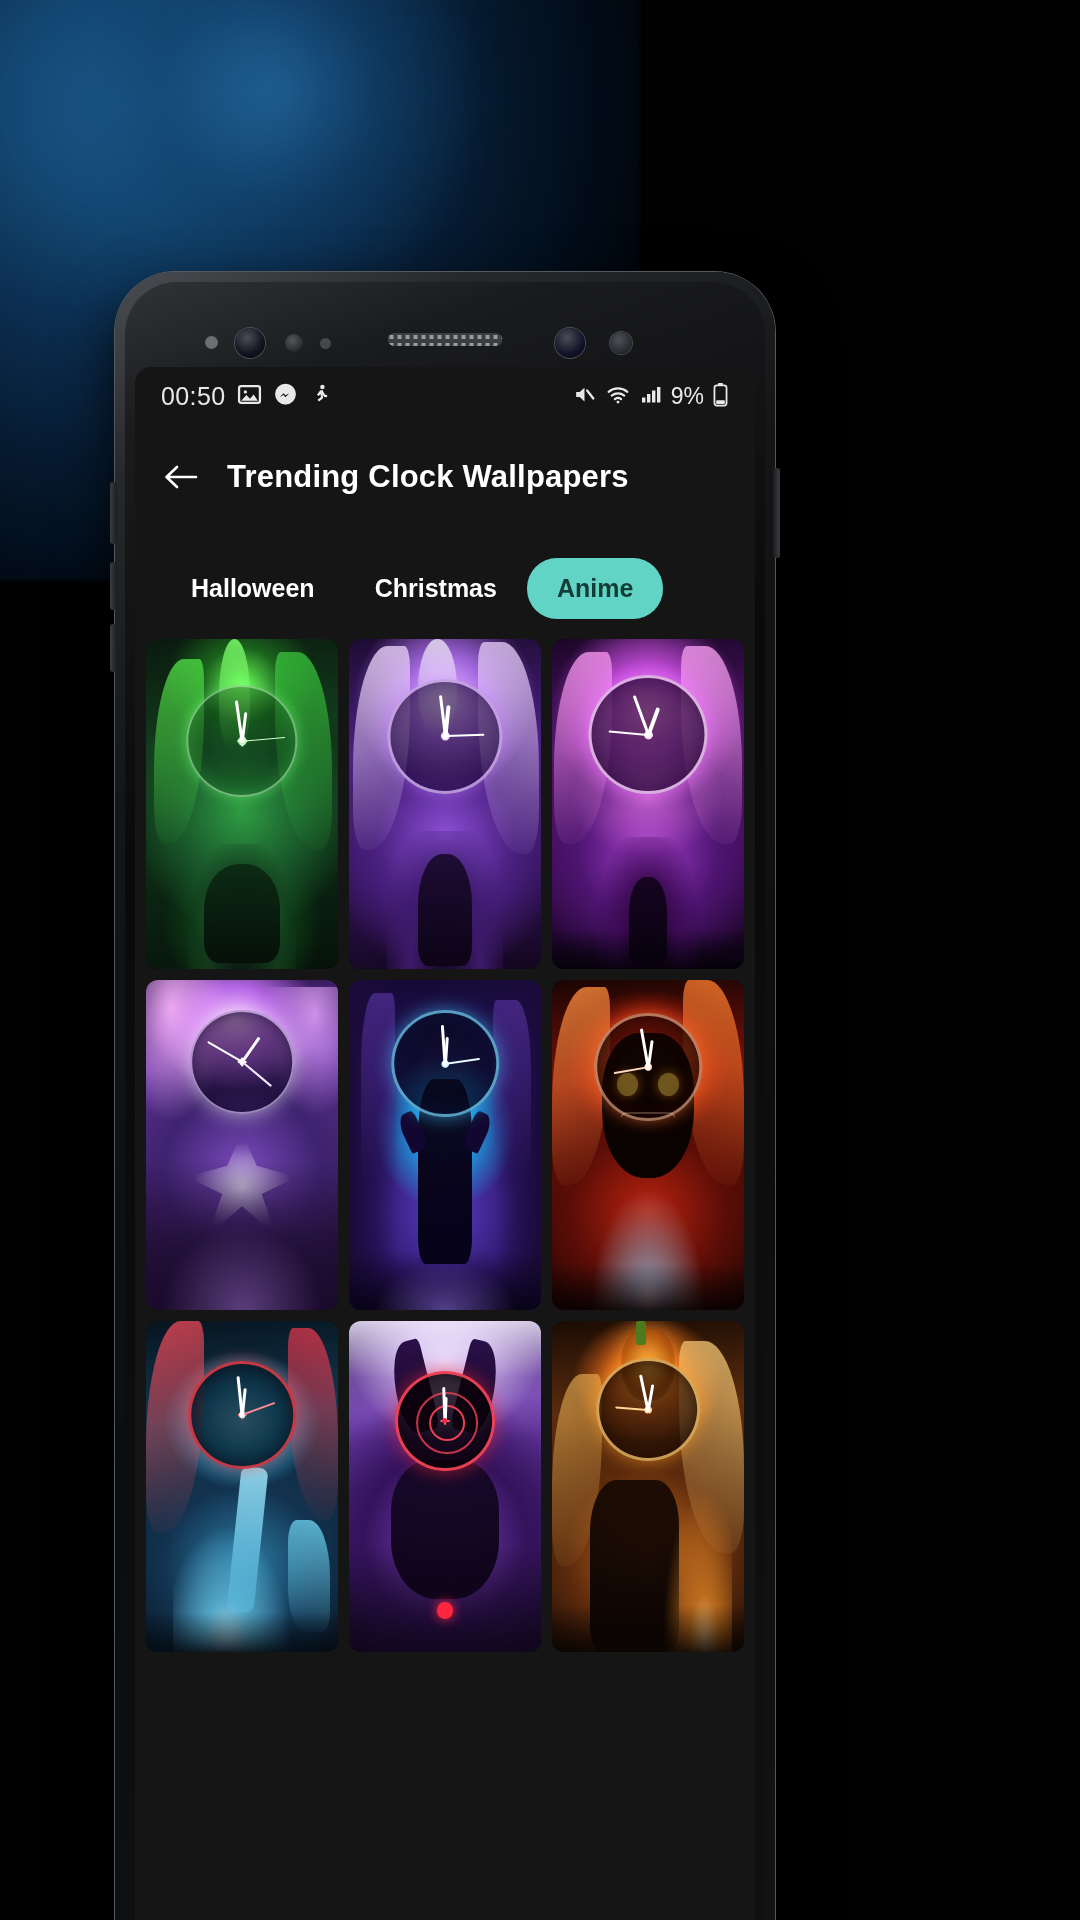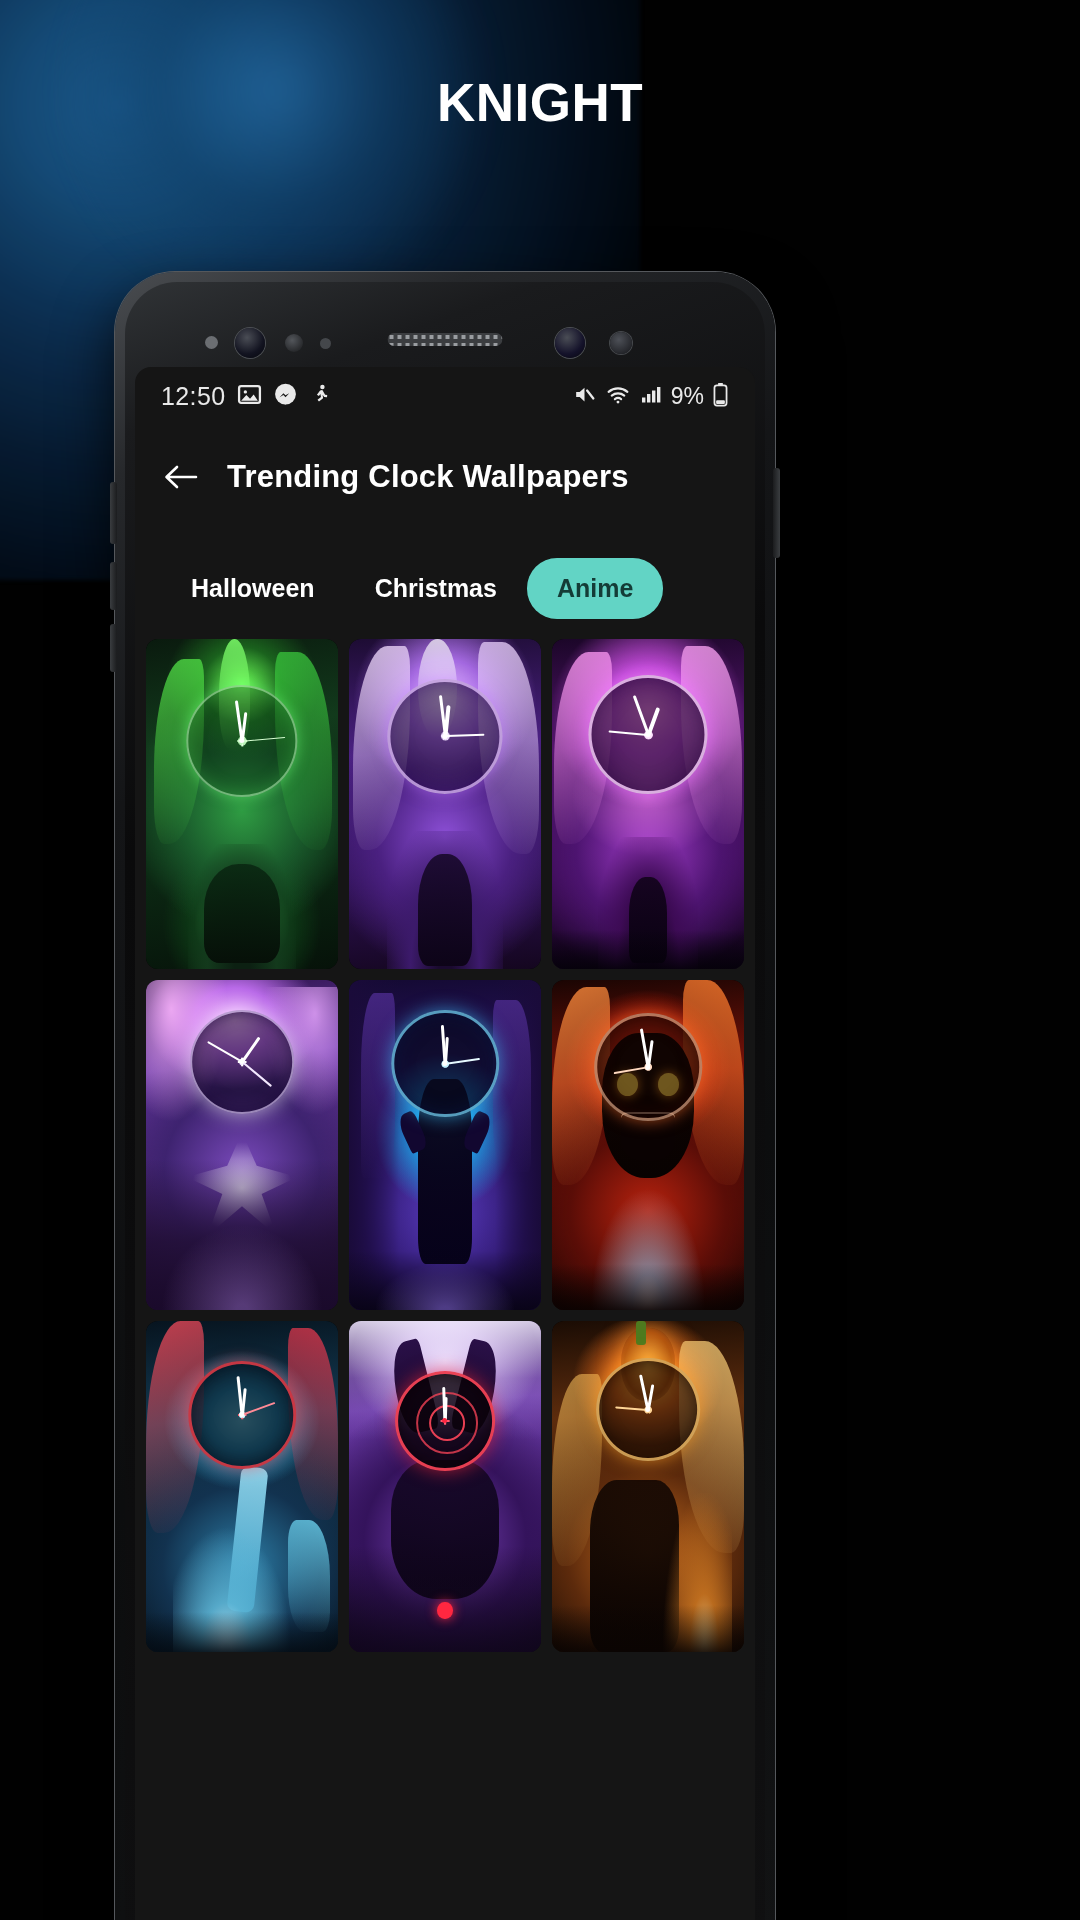--- a/index.html
+++ b/index.html
@@ -87,21 +87,20 @@
 </style>
 </head>
 <body>
 
 <div id="bg">
   <div id="glow"></div>
   <div id="glow2"></div>
 </div>
 
 <div id="headline">
-  <div class="l1">KNIGHT</div>
 </div>
 
 <div id="phone">
   <div id="phone-frame"></div>
   <div id="phone-bezel"></div>
 
   <div class="side-btn" id="btn-l1"></div>
   <div class="side-btn" id="btn-l2"></div>
   <div class="side-btn" id="btn-l3"></div>
   <div class="side-btn" id="btn-r1"></div>
@@ -113,21 +112,21 @@
     <div class="sensor" style="left:205px;top:42px;width:11px;height:11px;background:#44474b;"></div>
     <div id="speaker"></div>
     <div class="sensor" style="left:440px;top:32px;width:30px;height:30px;background:radial-gradient(circle at 40% 32%,#4a4d55 0%,#14122a 60%,#06050e 100%);box-shadow:0 0 0 1px #4c4f54;"></div>
     <div class="sensor" style="left:495px;top:36px;width:22px;height:22px;background:radial-gradient(circle at 40% 35%,#4d5057,#15161a);box-shadow:0 0 0 1px #46494d;"></div>
   </div>
 
   <div id="phone-screen">
 
     <div id="statusbar">
       <div id="sb-left">
-        <span id="sb-time">12:50</span>
+        <span id="sb-time">00:50</span>
         <span class="sbicon">
           <svg width="25" height="25" viewBox="0 0 24 24">
               <rect x="2" y="4" width="20" height="16" rx="2" fill="none" stroke="#e9e9e9" stroke-width="2.2"></rect>
               <circle cx="8" cy="9.5" r="1.6" fill="#e9e9e9"></circle>
               <path d="M4 18l5-5.5 3.5 3.5L16 12l4 6z" fill="#e9e9e9"></path>
             </svg>
         </span>
         <span class="sbicon">
           <svg width="25" height="25" viewBox="0 0 24 24">
               <circle cx="12" cy="11.6" r="10" fill="#e9e9e9"></circle>

